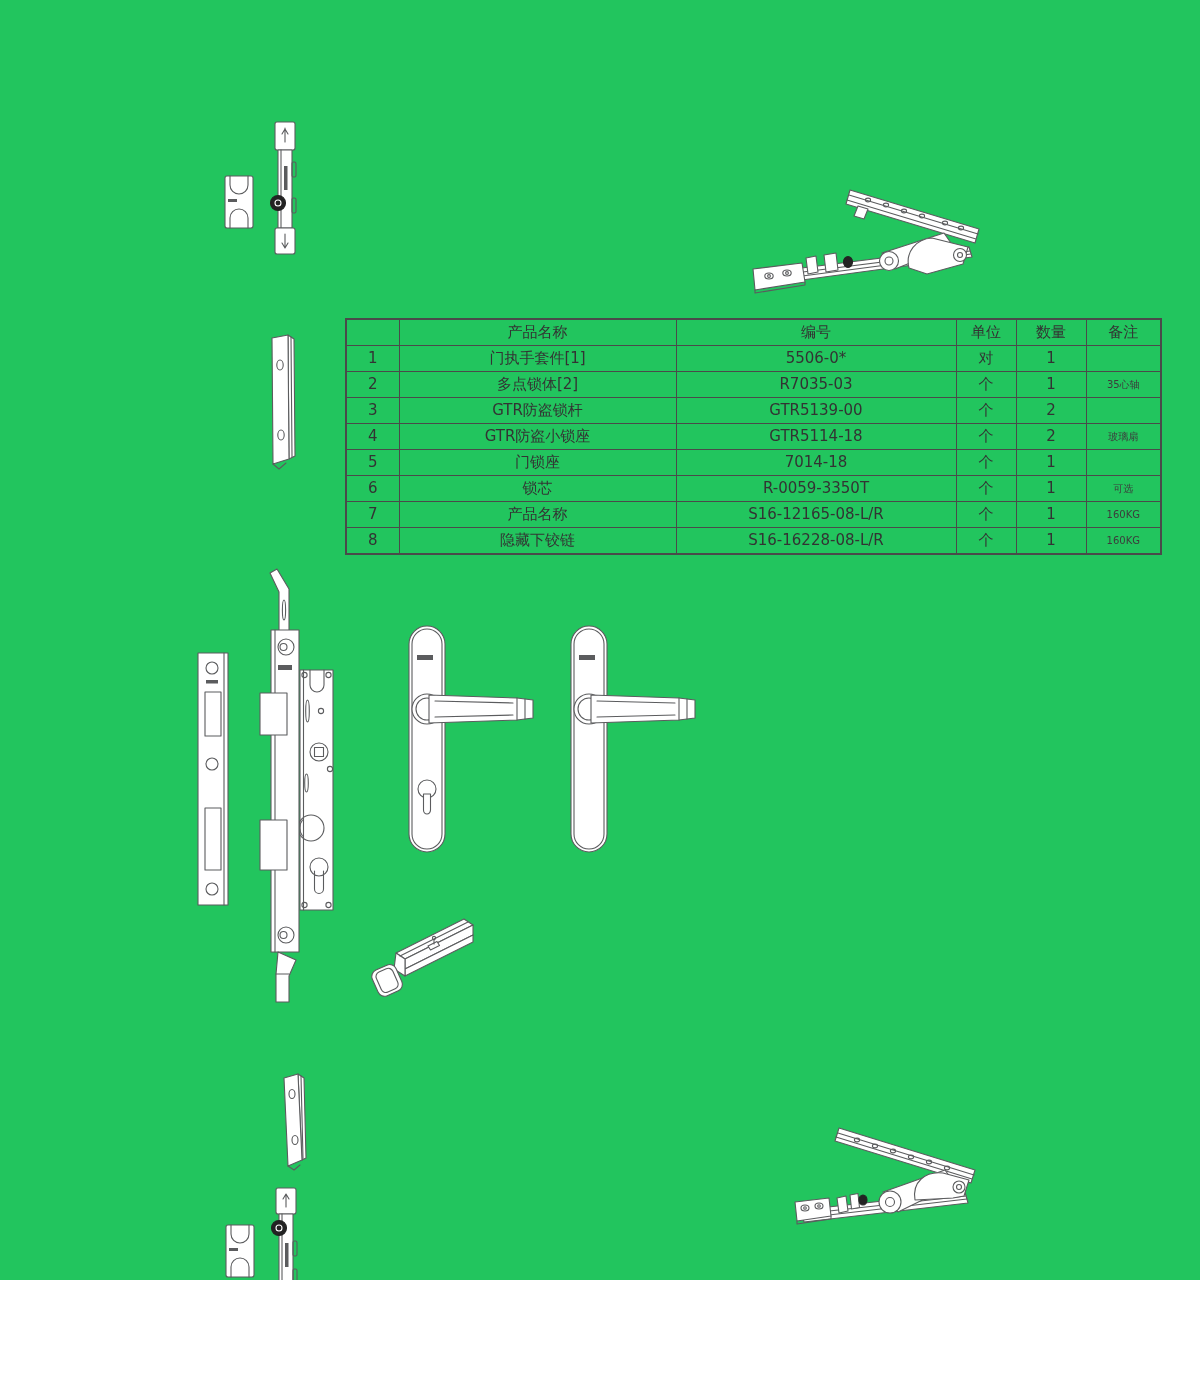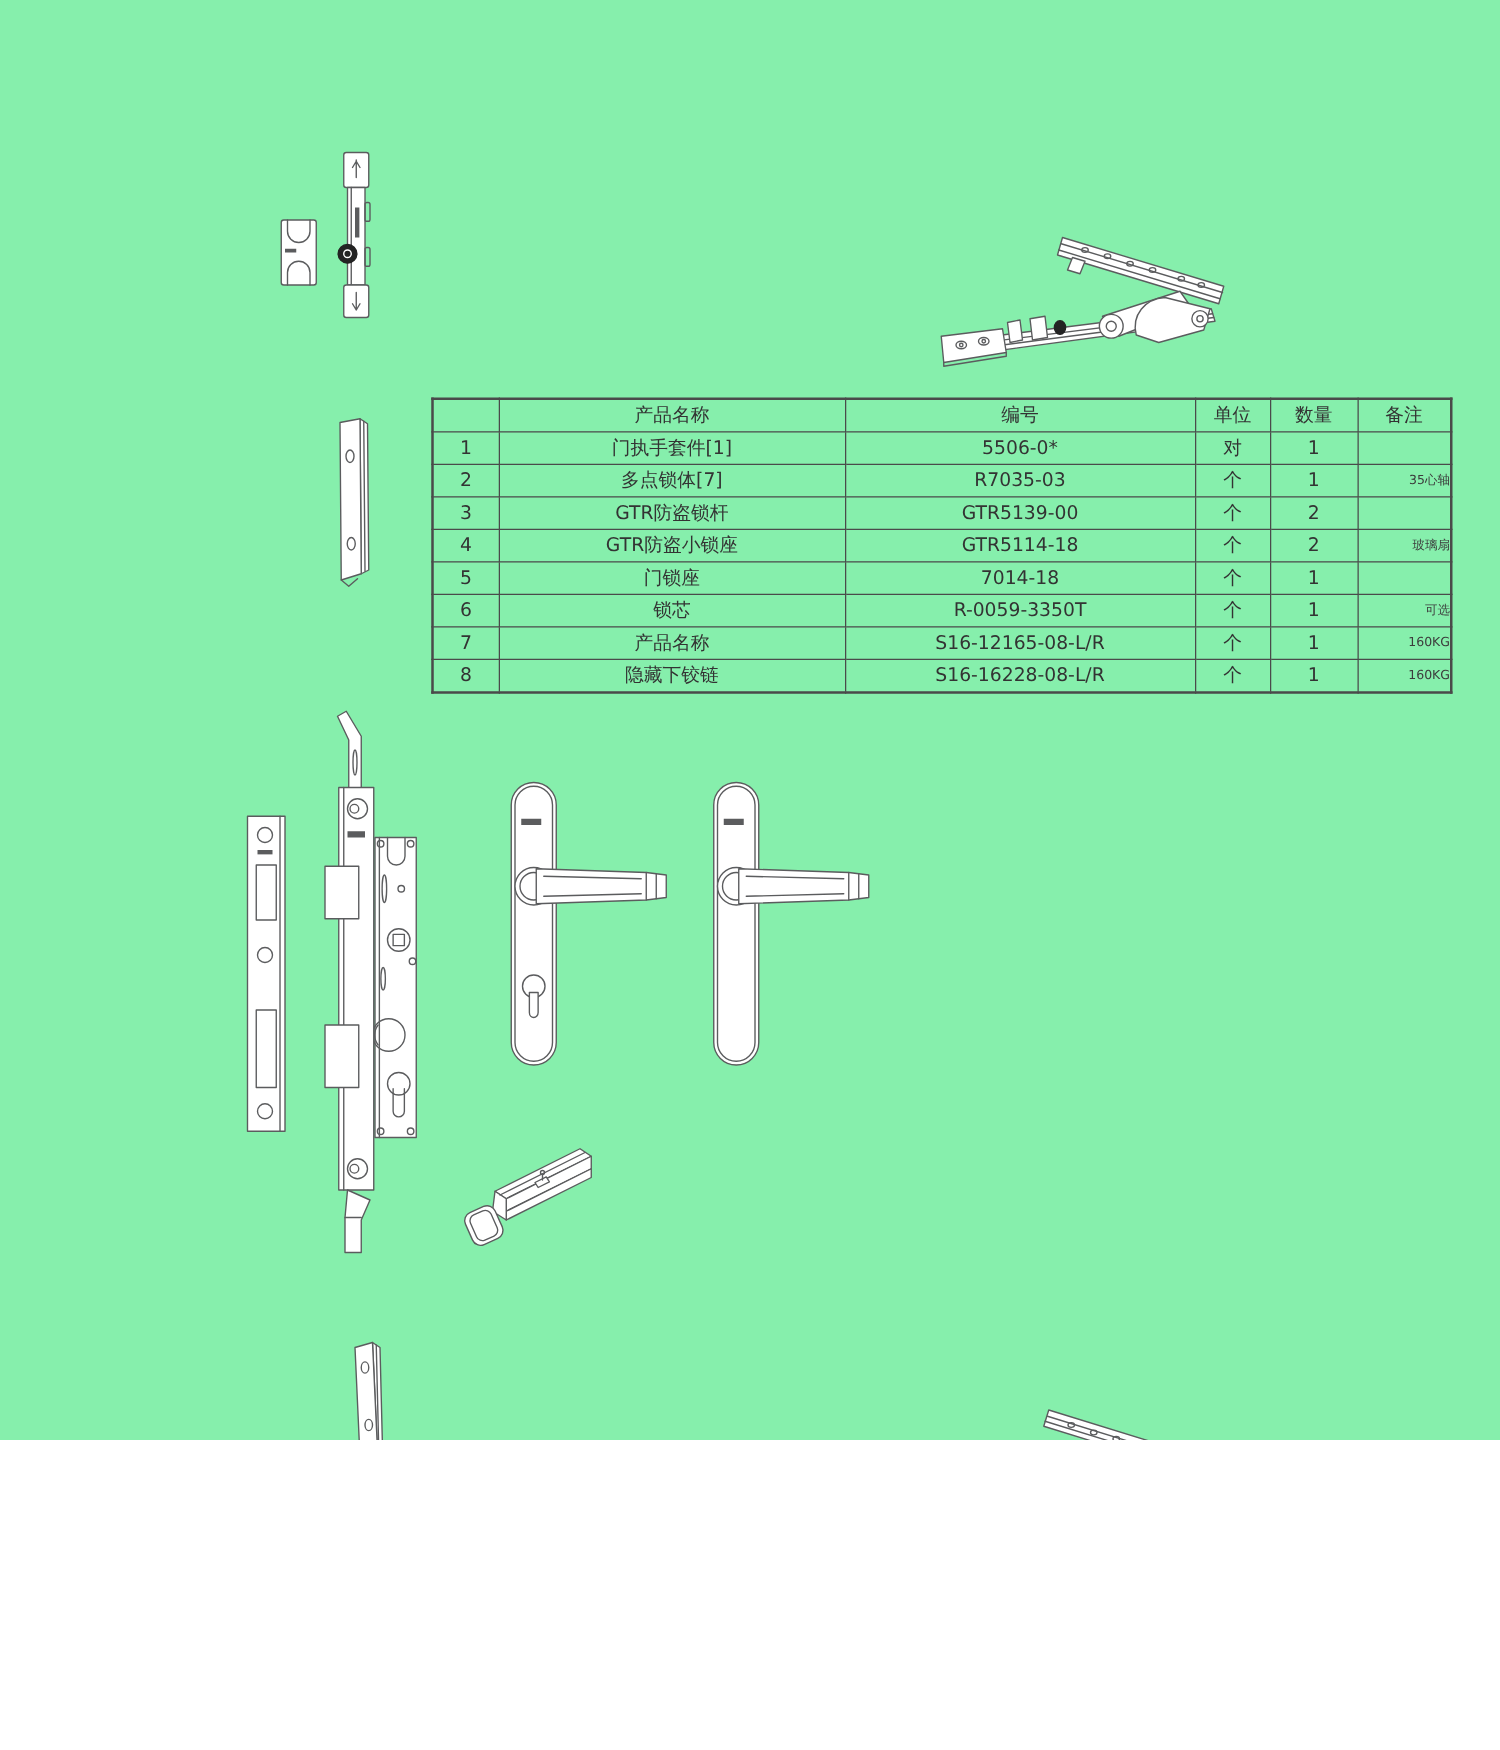--- a/index.html
+++ b/index.html
@@ -1,30 +1,30 @@
 <!DOCTYPE html>
 <html><head>
 <meta charset="utf-8">
 <style>
   html,body{margin:0;padding:0;background:#ffffff;}
-  .page{position:relative;width:1200px;height:1152px;background:#86efac;overflow:hidden;
+  .page{position:relative;width:1200px;height:1280px;background:#22c55e;overflow:hidden;
         font-family:"DejaVu Sans","Liberation Sans",sans-serif;}
   .art{position:absolute;overflow:visible;}
   .art :is(path,rect,circle,ellipse,line,polygon){
       stroke:#5b5c5e;fill:none;stroke-width:1.1;stroke-linecap:round;stroke-linejoin:round;}
   .art .fw{fill:#ffffff;}
   .art .sm{fill:#5b5c5e;stroke:none;}
   .art .dkc{fill:#232323;stroke:#232323;}
   .art .wht{stroke:#ffffff;}
 
   .parts-table{position:absolute;left:345px;top:318px;width:815px;
       border-collapse:collapse;table-layout:fixed;border:2px solid #4a4a4a;color:#333;}
   .parts-table th,.parts-table td{border:1px solid #4a4a4a;text-align:center;vertical-align:middle;
       height:25px;padding:0;font-weight:normal;font-size:15px;line-height:1;overflow:hidden;}
-  .parts-table td.remark{font-size:10px;color:#3c3c3c;text-align:right;}
+  .parts-table td.remark{font-size:10px;color:#3c3c3c;}
 
   .notes{position:absolute;left:350px;top:569px;display:flex;font-size:15px;
       color:#3f3f3f;line-height:23px;}
   .notes .lbl{white-space:nowrap;}
 </style>
 </head>
 <body>
 
 <div class="page">
 
@@ -107,21 +107,21 @@
     <tr>
       <td>1</td>
       <td>门执手套件[1]</td>
       <td>5506-0*</td>
       <td>对</td>
       <td>1</td>
       <td class="remark"></td>
     </tr>
     <tr>
       <td>2</td>
-      <td>多点锁体[7]</td>
+      <td>多点锁体[2]</td>
       <td>R7035-03</td>
       <td>个</td>
       <td>1</td>
       <td class="remark">35心轴</td>
     </tr>
     <tr>
       <td>3</td>
       <td>GTR防盗锁杆</td>
       <td>GTR5139-00</td>
       <td>个</td>

